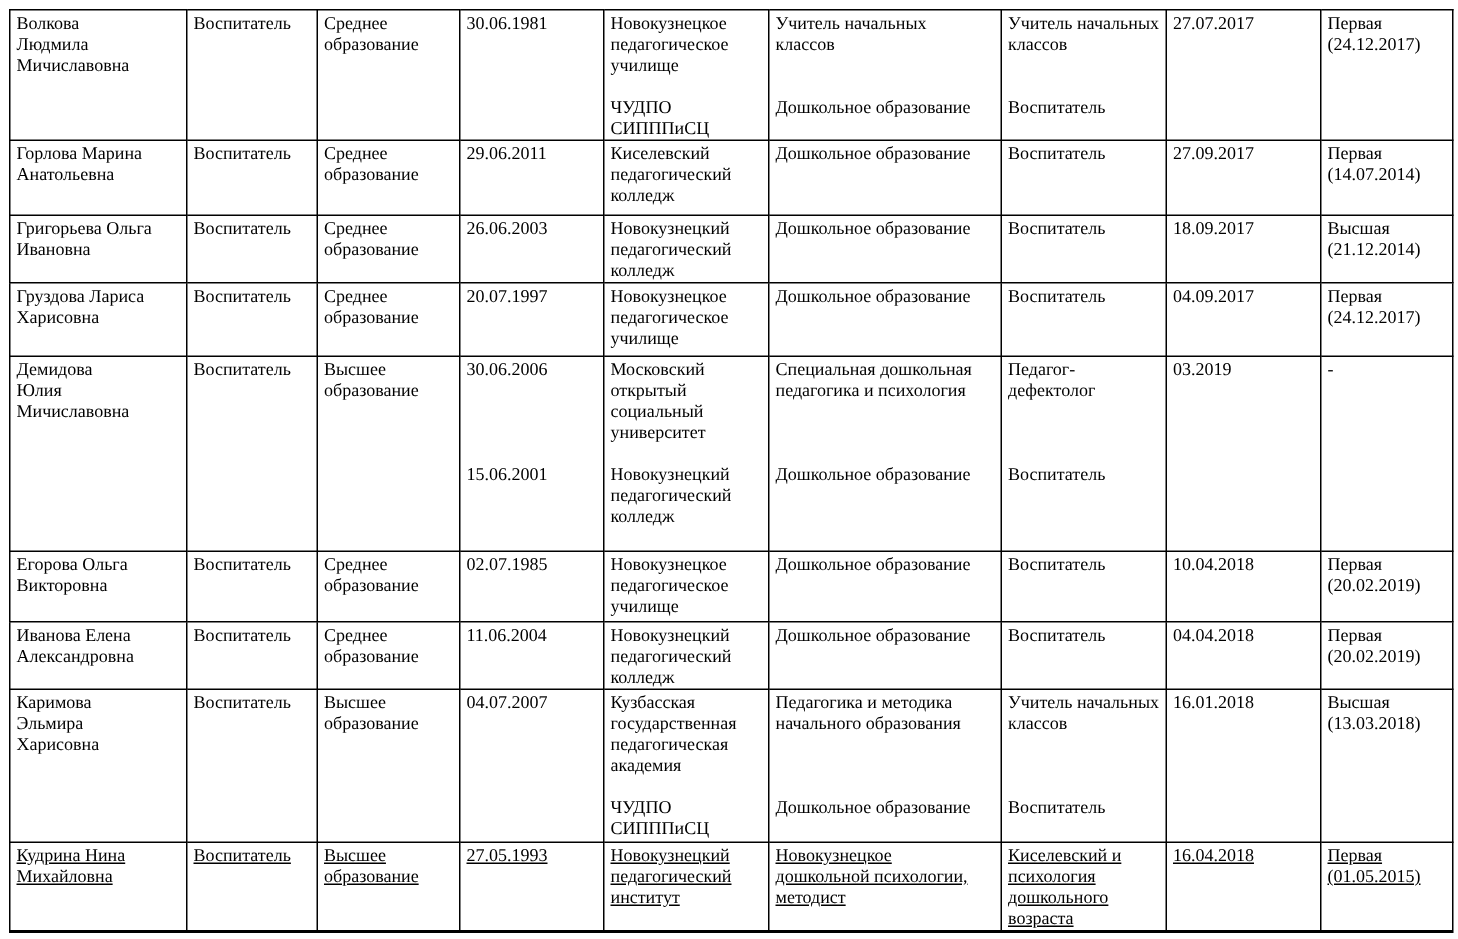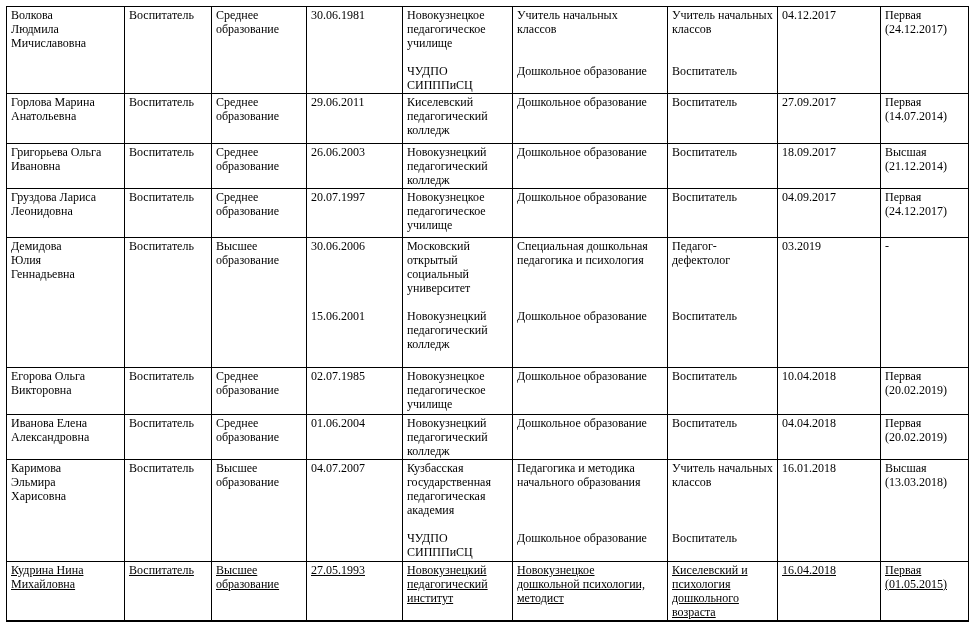--- a/index.html
+++ b/index.html
@@ -75,21 +75,21 @@
       <td>Учитель начальных
 классов
 
 
 Дошкольное образование</td>
       <td>Учитель начальных
 классов
 
 
 Воспитатель</td>
-      <td>04.12.2017</td>
+      <td>27.07.2017</td>
       <td>Первая
 (24.12.2017)</td>
     </tr>
     <tr class="r1">
       <td>Горлова Марина
 Анатольевна</td>
       <td>Воспитатель</td>
       <td>Среднее
 образование</td>
       <td>29.06.2011</td>
@@ -113,38 +113,38 @@
 педагогический
 колледж</td>
       <td>Дошкольное образование</td>
       <td>Воспитатель</td>
       <td>18.09.2017</td>
       <td>Высшая
 (21.12.2014)</td>
     </tr>
     <tr class="r3">
       <td>Груздова Лариса
-Леонидовна</td>
+Харисовна</td>
       <td>Воспитатель</td>
       <td>Среднее
 образование</td>
       <td>20.07.1997</td>
       <td>Новокузнецкое
 педагогическое
 училище</td>
       <td>Дошкольное образование</td>
       <td>Воспитатель</td>
       <td>04.09.2017</td>
       <td>Первая
 (24.12.2017)</td>
     </tr>
     <tr class="r4">
       <td>Демидова
 Юлия
-Геннадьевна</td>
+Мичиславовна</td>
       <td>Воспитатель</td>
       <td>Высшее
 образование</td>
       <td>30.06.2006
 
 
 
 
 15.06.2001</td>
       <td>Московский
@@ -185,21 +185,21 @@
       <td>10.04.2018</td>
       <td>Первая
 (20.02.2019)</td>
     </tr>
     <tr class="r6">
       <td>Иванова Елена
 Александровна</td>
       <td>Воспитатель</td>
       <td>Среднее
 образование</td>
-      <td>01.06.2004</td>
+      <td>11.06.2004</td>
       <td>Новокузнецкий
 педагогический
 колледж</td>
       <td>Дошкольное образование</td>
       <td>Воспитатель</td>
       <td>04.04.2018</td>
       <td>Первая
 (20.02.2019)</td>
     </tr>
     <tr class="r7">

